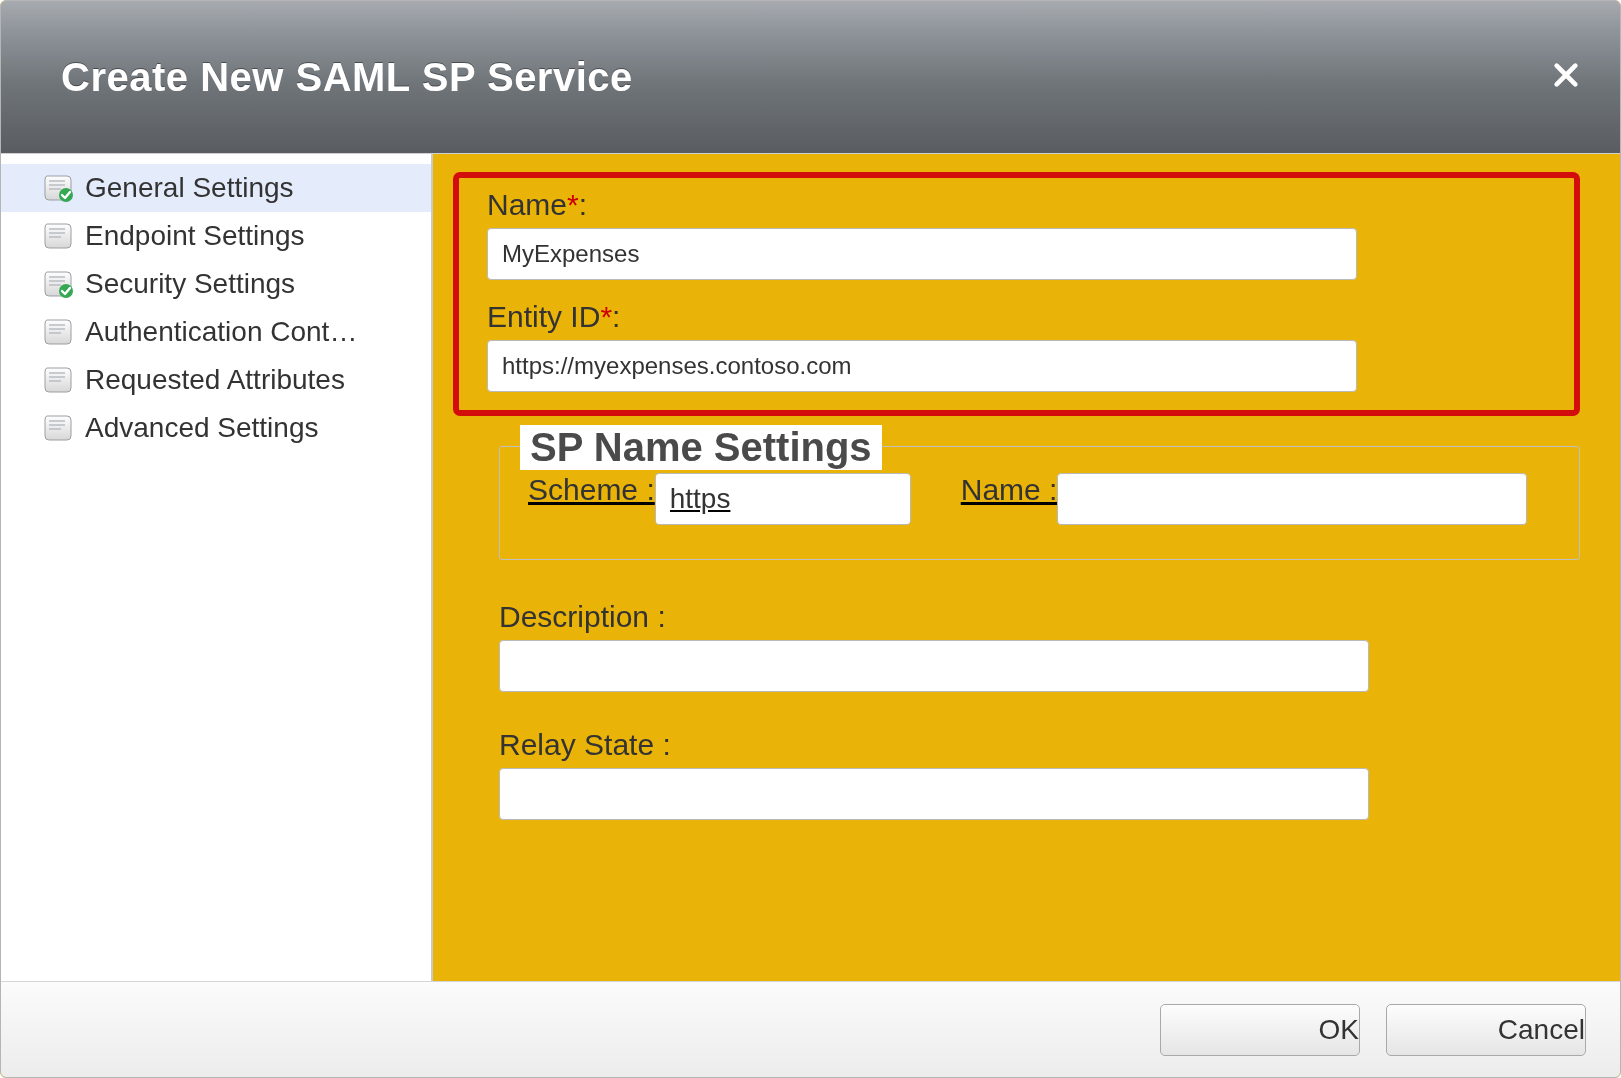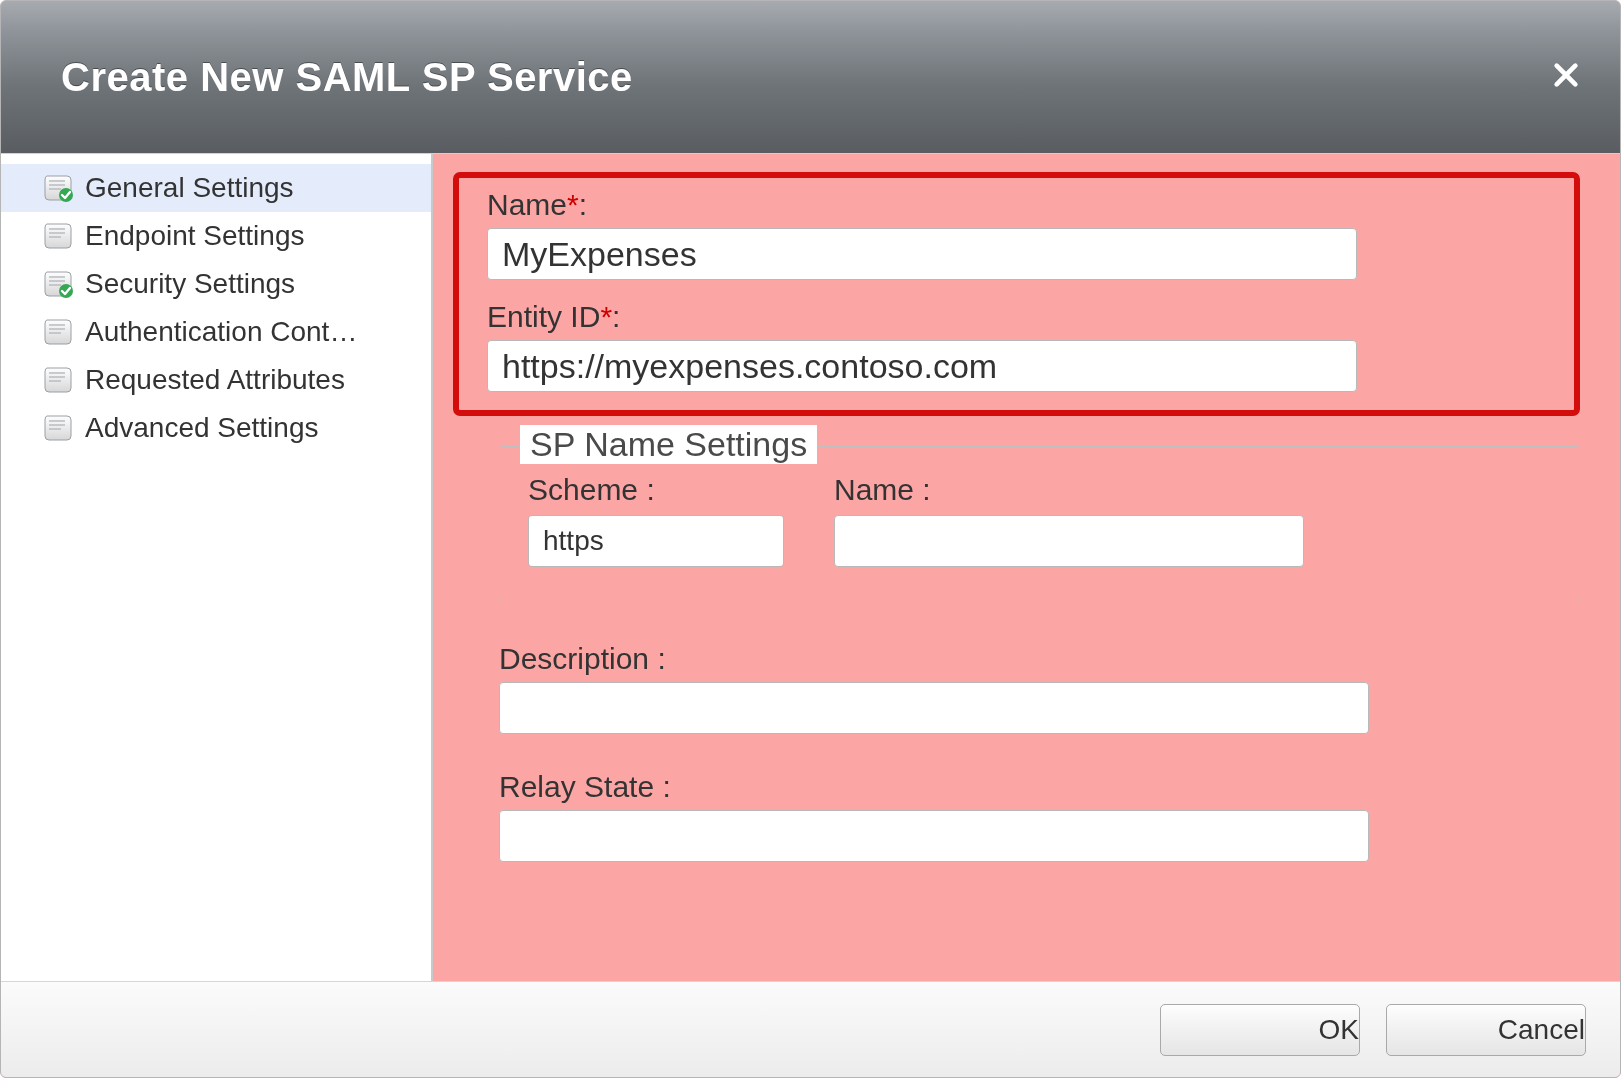--- a/index.html
+++ b/index.html
@@ -3,21 +3,21 @@
 <meta charset="utf-8">
 <style>
   * { box-sizing: border-box; margin: 0; padding: 0; }
   html, body { width: 1621px; height: 1078px; font-family: Arial, Helvetica, sans-serif; background: #fff; }
   .dialog {
     width: 1621px; height: 1078px;
     border: 1px solid #b5b5b5;
     border-radius: 6px;
     overflow: hidden;
     display: flex; flex-direction: column;
-    background: #fca5a5;
+    background: #eab308;
   }
   .titlebar {
     height: 152px;
     background: linear-gradient(to bottom, #a7abb0 0%, #8f949a 20%, #6f7479 55%, #595d62 100%);
     display: flex; align-items: center; justify-content: space-between;
     padding: 0 40px 0 60px;
     color: #fff;
   }
   .titlebar h1 {
     font-size: 40px; font-weight: bold; letter-spacing: 0.5px;
@@ -70,40 +70,40 @@
   .field-label {
     font-size: 30px; color: #333; margin-bottom: 6px; display: block;
   }
   .req { color: #cc0000; }
   .text-input {
     width: 870px;
     height: 52px;
     border: 1px solid #b9b9b9;
     border-radius: 4px;
     padding: 8px 14px;
-    font-size: 34px;
+    font-size: 24px;
     color: #333;
     background: #fff;
   }
   
   .inner-pane { padding-left: 46px; }
   .fieldset {
     border: 1px solid #c0c0c0;
     border-radius: 3px;
     padding: 26px 28px 34px 28px;
     margin-bottom: 40px;
     position: relative;
   }
   .fieldset-legend {
     position: absolute; top: -22px; left: 20px;
     background: #fff; padding: 0 10px;
-    font-size: 34px; font-weight: normal; color: #4a4a4a;
+    font-size: 40px; font-weight: bold; color: #4a4a4a;
   }
   .fs-row { display: flex; gap: 50px; }
-  .fs-col { display: flex; flex-direction: column; }
+  .fs-col { display: flex; flex-direction: row; text-decoration: underline; }
   .fs-label { font-size: 30px; color: #333; margin-bottom: 8px; }
   .combo {
     display: flex; align-items: stretch;
     width: 256px; height: 52px;
     border: 1px solid #b9b9b9; border-radius: 4px;
     overflow: hidden; background: #fff;
   }
   .combo input {
     flex: 1; border: none; padding: 0 14px; font-size: 28px; color: #333; outline: none;
   }

